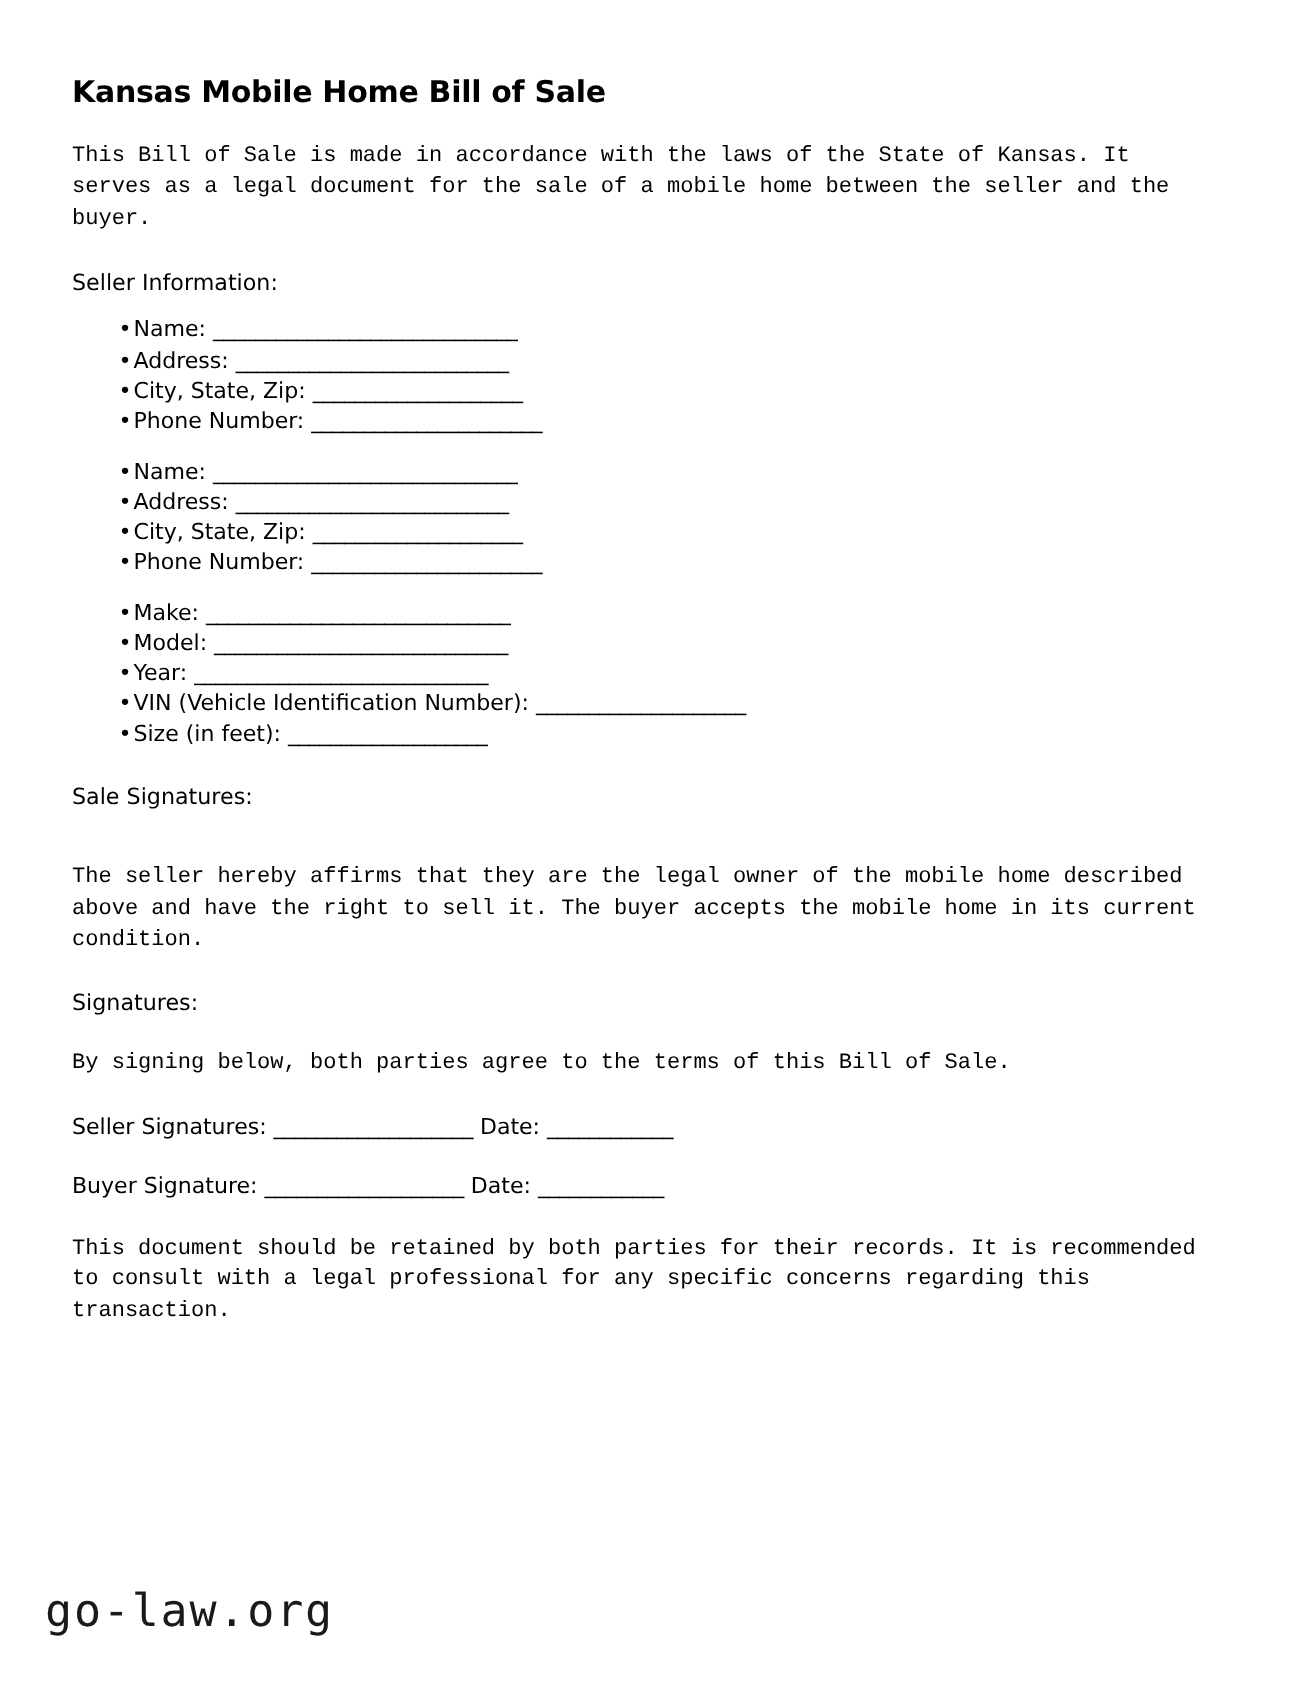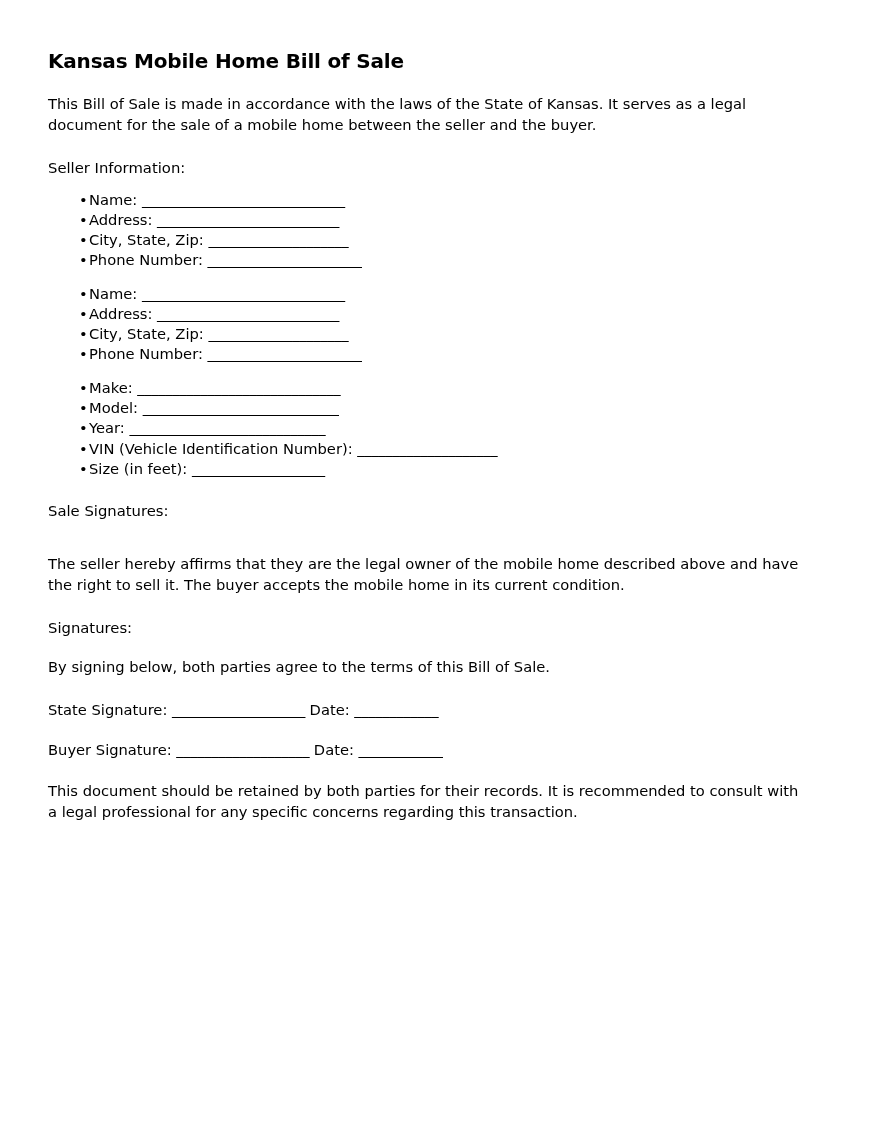--- a/index.html
+++ b/index.html
@@ -30,20 +30,21 @@
     margin: 0;
     padding-top: 50px;
     line-height: 1.15;
   }
   p.para {
     font-size: 14.7px;
     line-height: 1.42;
     margin: 0;
     padding-top: 21px;
     max-width: 762px;
+    font-family: Liberation Mono, monospace;
   }
   p.para.tight {
     max-width: 766px;
   }
   h2.section {
     font-size: 14.8px;
     font-weight: normal;
     margin: 0;
     padding-top: 23px;
     line-height: 1.2;
@@ -127,20 +128,21 @@
   <h2 class="section">Sale Signatures:</h2>
   <ul class="fields">
   </ul>
 
   <p class="para tight">The seller hereby affirms that they are the legal owner of the mobile home described above and have the right to sell it. The buyer accepts the mobile home in its current condition.</p>
 
   <h2 class="section">Signatures:</h2>
 
   <p class="para">By signing below, both parties agree to the terms of this Bill of Sale.</p>
 
-  <p class="sig-row first"><span>State Signature: </span><span class="blank">___________________</span><span> Date: </span><span class="blank">____________</span></p>
+  <p class="sig-row first"><span>Seller Signatures: </span><span class="blank">___________________</span><span> Date: </span><span class="blank">____________</span></p>
 
   <p class="sig-row"><span>Buyer Signature: </span><span class="blank">___________________</span><span> Date: </span><span class="blank">____________</span></p>
 
   <p class="para">This document should be retained by both parties for their records. It is recommended to consult with a legal professional for any specific concerns regarding this transaction.</p>
 
+  <div class="watermark">go-law.org</div>
 
 </div>
 
 </body></html>

